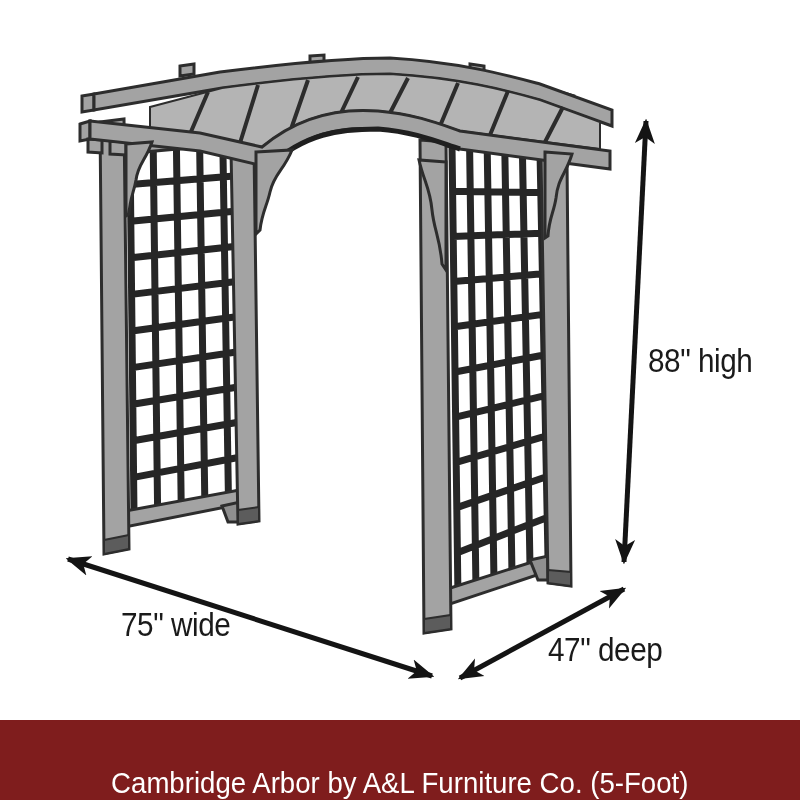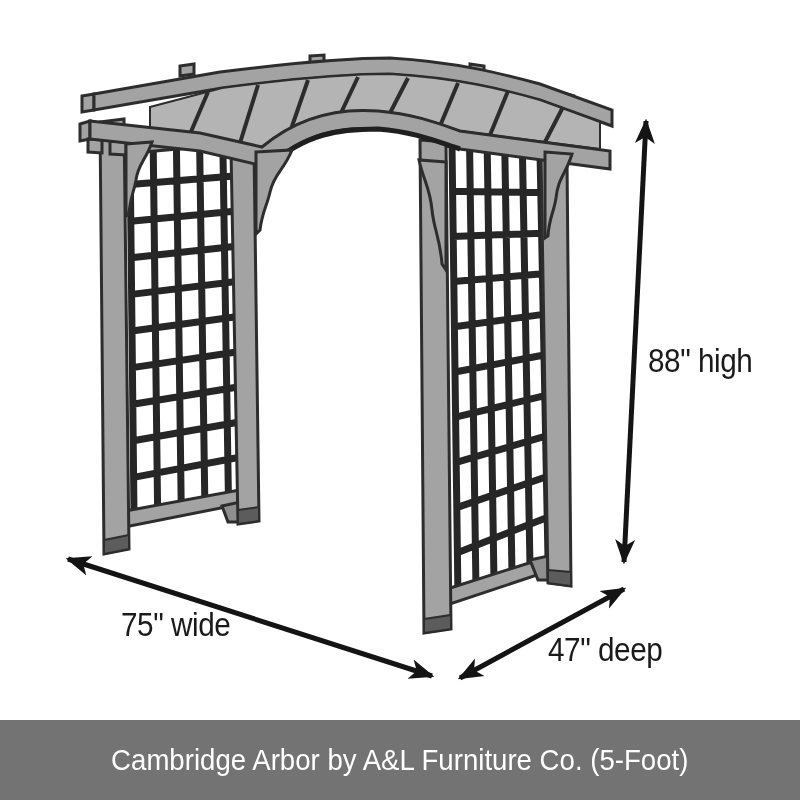--- a/index.html
+++ b/index.html
@@ -121,17 +121,17 @@
       <line x1="646" y1="121" x2="624" y2="562" marker-start="url(#ah)" marker-end="url(#ah)"></line>
       <line x1="68" y1="559" x2="432" y2="676" marker-start="url(#ah)" marker-end="url(#ah)"></line>
       <line x1="460" y1="678" x2="624" y2="589" marker-start="url(#ah)" marker-end="url(#ah)"></line>
     </g>
   </svg>
 
   <span class="dim-label height">88" high</span>
   <span class="dim-label width">75" wide</span>
   <span class="dim-label depth">47" deep</span>
 
-  <div class="caption-banner" style="background-color: #737373;">
+  <div class="caption-banner" style="background-color: #7f1d1d; align-items: flex-end;">
     <span class="caption-text">Cambridge Arbor by A&amp;L Furniture Co. (5-Foot)</span>
   </div>
 
 </div>
 
 </body></html>

